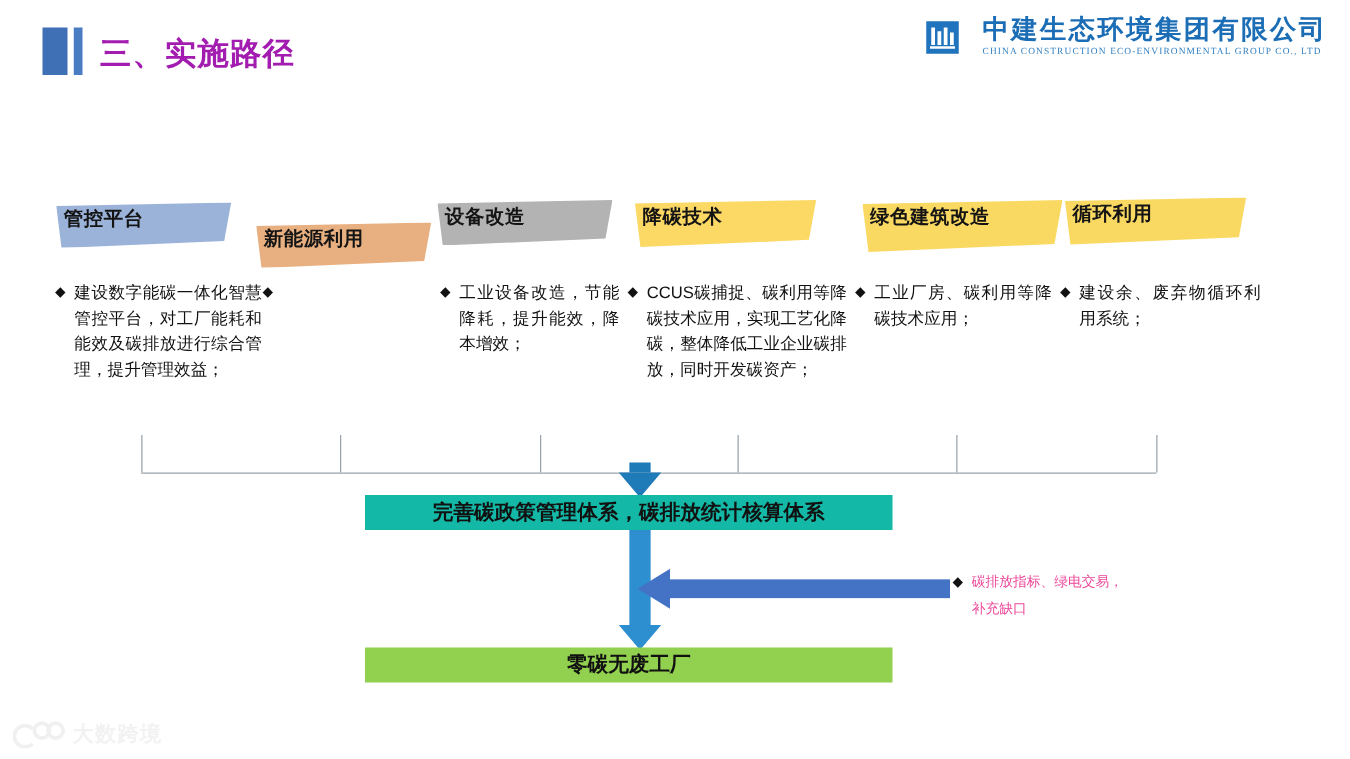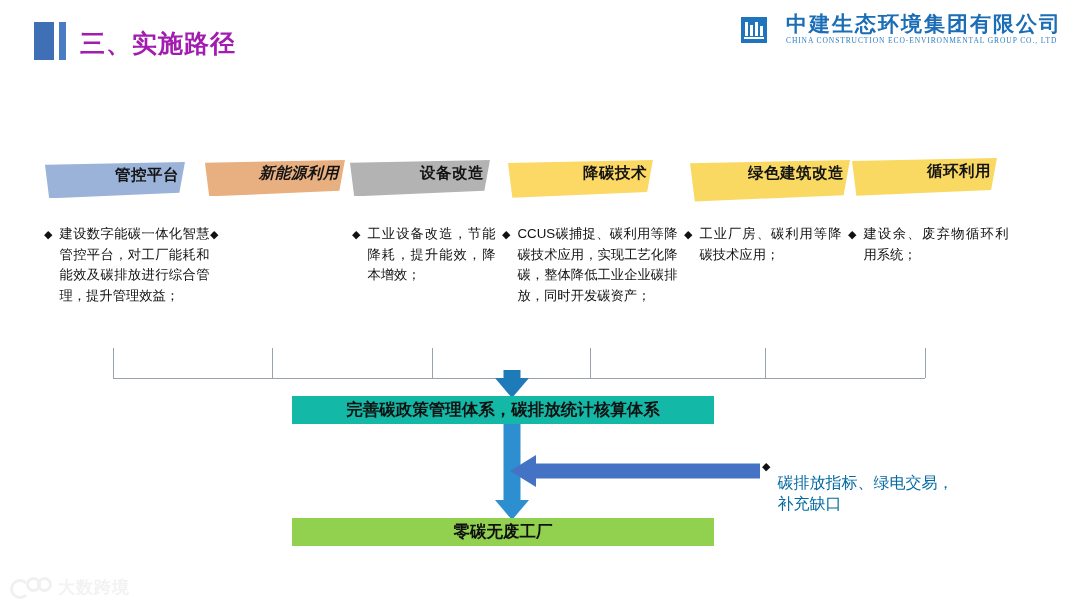--- a/index.html
+++ b/index.html
@@ -23,21 +23,21 @@
   .logo-mark i:nth-child(2){left:9px;top:8px;width:3px;height:11px;}
   .logo-mark i:nth-child(3){left:14px;top:5px;width:3px;height:14px;}
   .logo-mark i:nth-child(4){left:19px;top:9px;width:3px;height:10px;}
   .logo-mark i:nth-child(5){left:3px;top:20px;width:20px;height:2px;}
   .logo-txt{display:flex;flex-direction:column;}
   .logo-cn{font-size:21px;font-weight:bold;color:#1b6db5;letter-spacing:2px;line-height:23px;white-space:nowrap;}
   .logo-en{font-size:7.5px;color:#2f7fc0;letter-spacing:.9px;line-height:12px;white-space:nowrap;
      font-family:"Liberation Serif","DejaVu Serif",serif;}
 
   
-  .ribbon{position:absolute;height:26px;display:flex;align-items:center;justify-content:flex-end;
+  .ribbon{position:absolute;height:26px;display:flex;align-items:center;justify-content:flex-start;
     font-size:15.5px;font-weight:bold;color:#141414;white-space:nowrap;letter-spacing:.5px;}
   .ribbon .shape{position:absolute;inset:0;z-index:0;}
   .ribbon .lbl{position:relative;z-index:1;padding:0 6px;}
 
   
   .col{position:absolute;top:224px;display:flex;gap:7px;align-items:flex-start;}
   .col .dia{flex:0 0 auto;font-size:11px;line-height:20px;color:#111;}
   .col .txt{font-size:13.3px;line-height:20.5px;color:#111;text-align:justify;}
 
   
@@ -54,21 +54,21 @@
   .arrow-down .head{position:absolute;left:50%;transform:translateX(-50%);bottom:0;width:0;height:0;
      border-left:17px solid transparent;border-right:17px solid transparent;}
   .arrow-left{position:absolute;}
   .arrow-left .stem{position:absolute;right:0;top:50%;transform:translateY(-50%);height:15px;}
   .arrow-left .head{position:absolute;left:0;top:50%;transform:translateY(-50%);width:0;height:0;
      border-top:16px solid transparent;border-bottom:16px solid transparent;}
 
   
   .note{position:absolute;display:flex;gap:7px;align-items:flex-start;}
   .note .dia{font-size:11px;line-height:20px;color:#111;}
-  .note .txt{font-size:16px;line-height:21px;color:#0369a1;white-space:pre-line;margin-top:16px;}
+  .note .txt{font-size:11px;line-height:21px;color:#ec4899;white-space:pre-line;}
 
   
   .wm{position:absolute;left:10px;bottom:8px;display:flex;align-items:center;gap:8px;opacity:.5;}
   .wm-mark{position:relative;width:40px;height:22px;}
   .wm-mark span{position:absolute;border:3px solid #e2e2e2;border-radius:50%;}
   .wm-mark span:nth-child(1){left:0;top:2px;width:14px;height:14px;border-right-color:transparent;}
   .wm-mark span:nth-child(2){left:16px;top:0;width:9px;height:9px;}
   .wm-mark span:nth-child(3){left:27px;top:0;width:9px;height:9px;}
   .wm-txt{font-size:17px;font-weight:bold;color:#e6e6e6;letter-spacing:1px;}
 </style>
@@ -95,21 +95,21 @@
     </div>
   </div>
 
   <div id="ribbons">
       <div class="ribbon" style="left: 45px; top: 162px; width: 140px;">
         <svg class="shape" viewBox="0 0 100 26" preserveAspectRatio="none">
           <path d="M0,2 L100,0 L96,22 L3,26 Z" fill="#9cb3d9"></path>
         </svg>
         <span class="lbl">管控平台</span>
       </div>
-      <div class="ribbon" style="left: 205px; top: 160px; width: 140px; font-style: italic;">
+      <div class="ribbon" style="left: 205px; top: 178px; width: 140px;">
         <svg class="shape" viewBox="0 0 100 26" preserveAspectRatio="none">
           <path d="M0,2 L100,0 L96,22 L3,26 Z" fill="#e8b080"></path>
         </svg>
         <span class="lbl">新能源利用</span>
       </div>
       <div class="ribbon" style="left: 350px; top: 160px; width: 140px;">
         <svg class="shape" viewBox="0 0 100 26" preserveAspectRatio="none">
           <path d="M0,2 L100,0 L96,22 L3,26 Z" fill="#b3b3b3"></path>
         </svg>
         <span class="lbl">设备改造</span>

